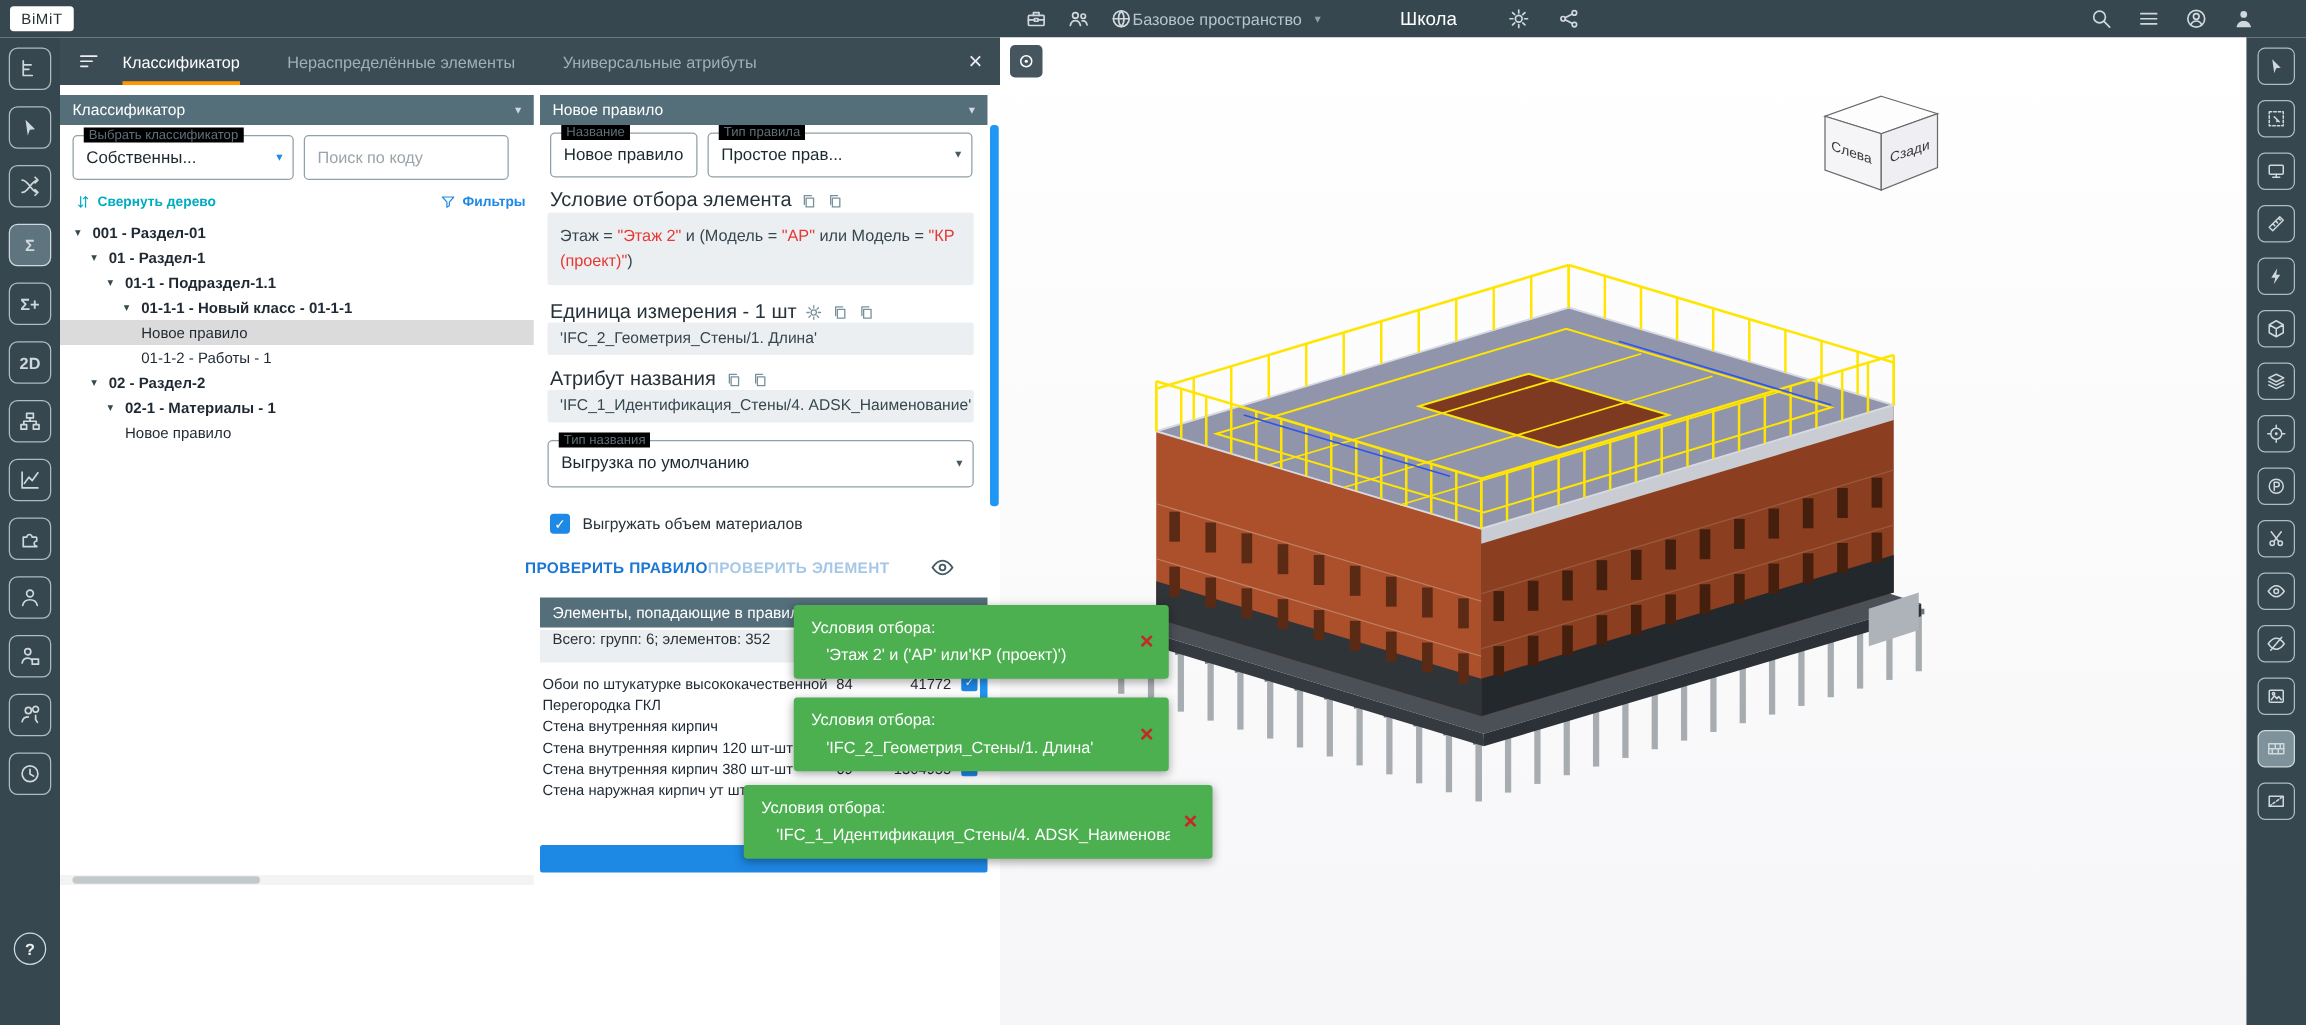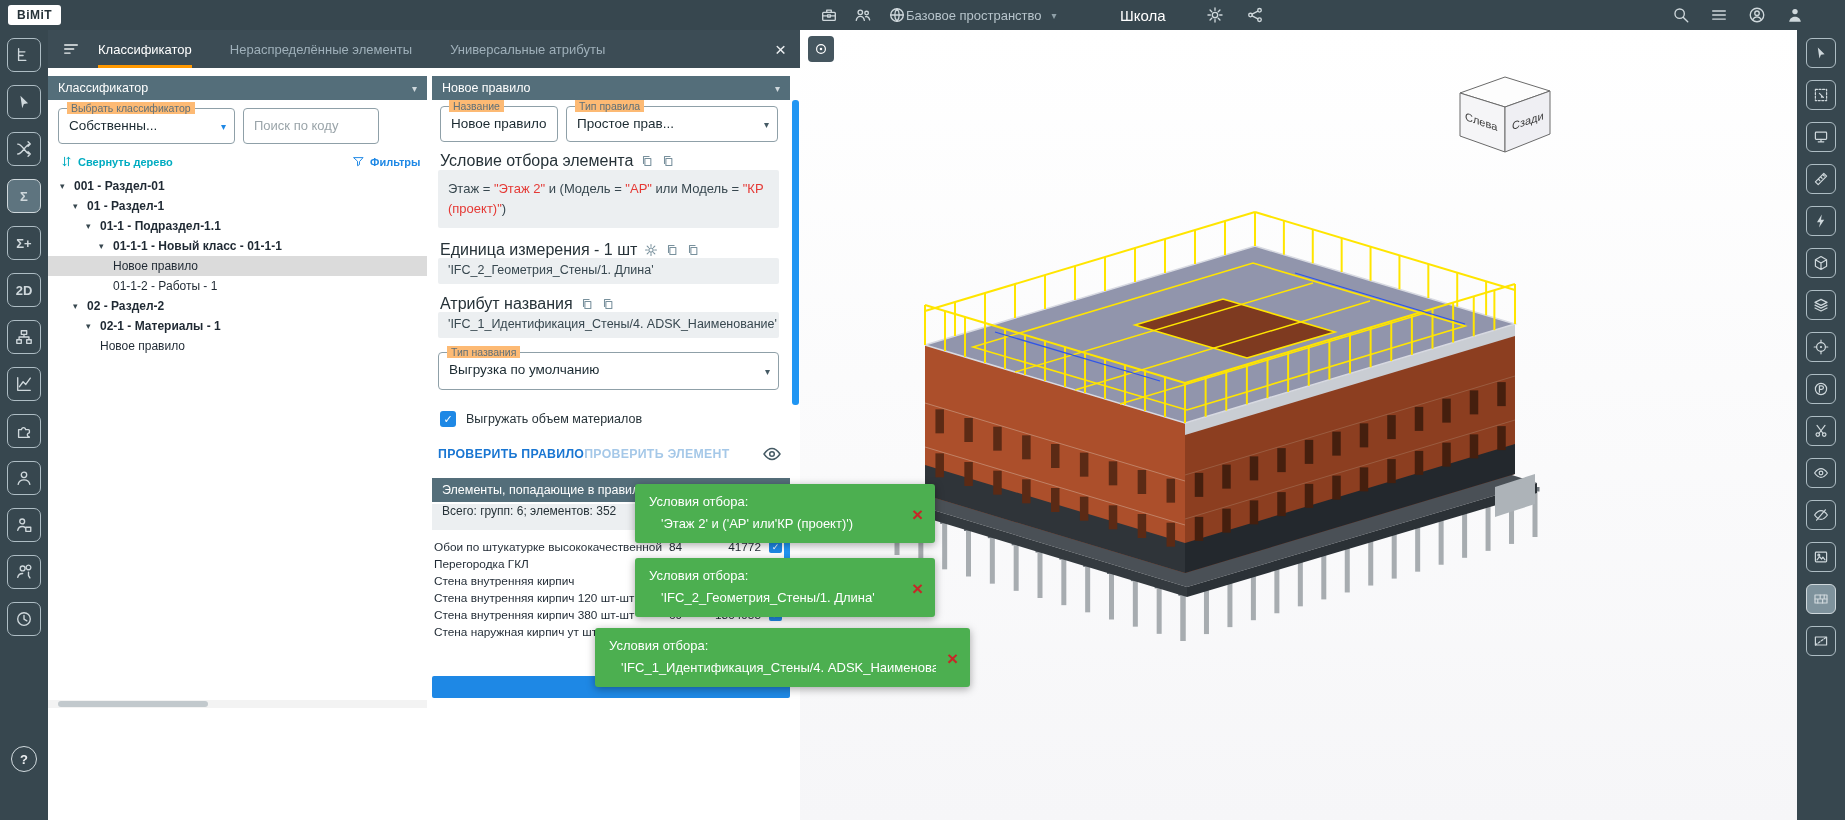--- a/index.html
+++ b/index.html
@@ -4,21 +4,21 @@
 <style>
   *{margin:0;padding:0;box-sizing:border-box}
   html,body{width:1845px;height:820px}
   body{font-family:"Liberation Sans","DejaVu Sans",sans-serif;position:relative;background:#fff;overflow:hidden;color:#212121}
   .app{position:absolute;inset:0}
   .icon{display:inline-flex;width:18px;height:18px;color:#CFD8DC;align-items:center;justify-content:center}
   .icon svg{width:100%;height:100%;fill:none;stroke:currentColor;stroke-width:1.5;stroke-linecap:round;stroke-linejoin:round}
   .ticon{font-weight:700;font-size:13px;line-height:1}
   
   .topbar{position:absolute;left:0;top:0;width:1845px;height:30px;background:#37474F}
-  .logo{position:absolute;left:8px;top:5px;height:20px;background:#fff;color:#263238;font-weight:700;font-size:12px;padding:0 9px;border-radius:3px;display:flex;align-items:center;letter-spacing:.5px}
+  .logo{position:absolute;left:8px;top:5px;height:20px;background:#fff;color:#263238;font-weight:400;font-size:12px;padding:0 9px;border-radius:3px;display:flex;align-items:center;letter-spacing:.5px}
   #tb-tools{position:absolute;left:820px;top:6px;display:flex;gap:16px}
   .workspace{position:absolute;left:906px;top:0;height:30px;display:flex;align-items:center;gap:10px;font-size:13px;color:#B7C4CB}
   .workspace .car{font-size:10px;color:#8FA0A8}
   .titlegrp{position:absolute;left:1120px;top:0;height:30px;display:flex;align-items:center;gap:40px}
   .ptitle{font-size:15px;color:#fff}
   #tb-actions{display:flex;gap:22px}
   #tb-right{position:absolute;left:1672px;top:6px;display:flex;gap:20px}
   
   .rail{position:absolute;width:48px;top:30px;bottom:0;background:#37474F;display:flex;flex-direction:column;align-items:center;padding-top:8px}
   #left-rail{left:0}
@@ -37,27 +37,27 @@
   .tab.active{color:#fff;border-bottom-color:#FF9800}
   .closex{margin-left:auto;margin-right:14px;font-size:19px;color:#ECEFF1;line-height:1}
   
   .phead{position:absolute;height:24px;background:#546E7A;color:#fff;font-size:12.5px;display:flex;align-items:center;padding:0 10px}
   .phead .hc{margin-left:auto;font-size:10px;color:#CFD8DC}
   #h-class{left:48px;top:76px;width:379px}
   #h-rule{left:432px;top:76px;width:358px}
   #h-elems{left:432px;top:478px;width:358px}
   
   .mf{position:absolute;border:1px solid #8FA0A8;border-radius:4px;background:#fff}
-  .mf .lbl{position:absolute;top:-7px;left:8px;background:#fdba74;padding:0 4px;font-size:10.5px;color:#5F7078;white-space:nowrap}
+  .mf .lbl{position:absolute;top:-7px;left:8px;background:#000000;padding:0 4px;font-size:10.5px;color:#5F7078;white-space:nowrap}
   .mf .val{display:block;font-size:13.5px;color:#1B2A31;padding:9px 10px;white-space:nowrap;overflow:hidden}
   .mf .car{position:absolute;right:8px;top:50%;transform:translateY(-50%);font-size:10px}
   .car.blue{color:#1E88E5}.car.dark{color:#455A64}
   .mf .ph{display:block;font-size:13px;color:#9AA4A9;padding:9px 10px}
   #f-class{left:58px;top:108px;width:177px;height:36px}
-  #f-search{left:243px;top:108px;width:136px;height:36px}
+  #f-search{left:243px;top:108px;width:164px;height:36px}
   #f-name{left:440px;top:106px;width:118px;height:36px}
   #f-type{left:566px;top:106px;width:212px;height:36px}
   #f-export{left:438px;top:352px;width:341px;height:38px}
   
   .link{position:absolute;display:flex;align-items:center;gap:5px;font-size:11px;font-weight:700}
   #lnk-collapse{left:60px;top:155px;color:#00ACC1}
   #lnk-filters{left:352px;top:155px;color:#1E88E5}
   .s13{width:13px;height:13px}
   
   #tree{position:absolute;left:48px;top:176px;width:379px}
@@ -74,21 +74,21 @@
   #r-cond-label{left:440px;top:152px}
   #cond-box{position:absolute;left:438px;top:170px;width:341px;height:58px;background:#ECEFF1;border-radius:2px;padding:9px 10px;font-size:13px;line-height:20px;color:#37474F}
   #cond-box .hl{color:#E53935}
   #r-unit-label{left:440px;top:241px}
   #unit-box{position:absolute;left:438px;top:258px;width:341px;height:26px;background:#ECEFF1;border-radius:2px;padding:5px 10px;font-size:12.5px;color:#37474F;white-space:nowrap;overflow:hidden}
   #r-attr-label{left:440px;top:295px}
   #attr-box{position:absolute;left:438px;top:312px;width:341px;height:26px;background:#ECEFF1;border-radius:2px;padding:5px 10px;font-size:12.5px;color:#37474F;white-space:nowrap;overflow:hidden}
   #r-check{position:absolute;left:440px;top:411px;display:flex;align-items:center}
   .cb{width:16px;height:16px;background:#1E88E5;border-radius:3px;color:#fff;font-size:11px;font-weight:700;display:flex;align-items:center;justify-content:center}
   .cbl{font-size:12.5px;color:#263238;margin-left:10px}
-  #r-buttons{position:absolute;left:438px;top:444px;width:344px;display:flex;align-items:center}
+  #r-buttons{position:absolute;left:420px;top:444px;width:344px;display:flex;align-items:center}
   .btn-text{font-size:12.3px;font-weight:700;letter-spacing:.3px;white-space:nowrap}
   .btn-text.primary{color:#1976D2}
   .btn-text.disabled{color:#A5C8E8;}
   #ic-eye{margin-left:auto;width:20px;height:20px;color:#455A64}
   #sumband{position:absolute;left:432px;top:504px;width:358px;height:26px;background:#ECEFF1;display:flex;padding-left:10px;font-size:12px;color:#263238}
   #el-rows{position:absolute;left:432px;top:538px;width:352px}
   .erow{display:flex;align-items:center;height:17px;font-size:11.8px;color:#1F2933;padding:0 2px}
   .en{flex:1;white-space:nowrap;overflow:hidden;text-overflow:ellipsis}
   .ec{width:30px;text-align:left}
   .ev{width:62px;text-align:right}

